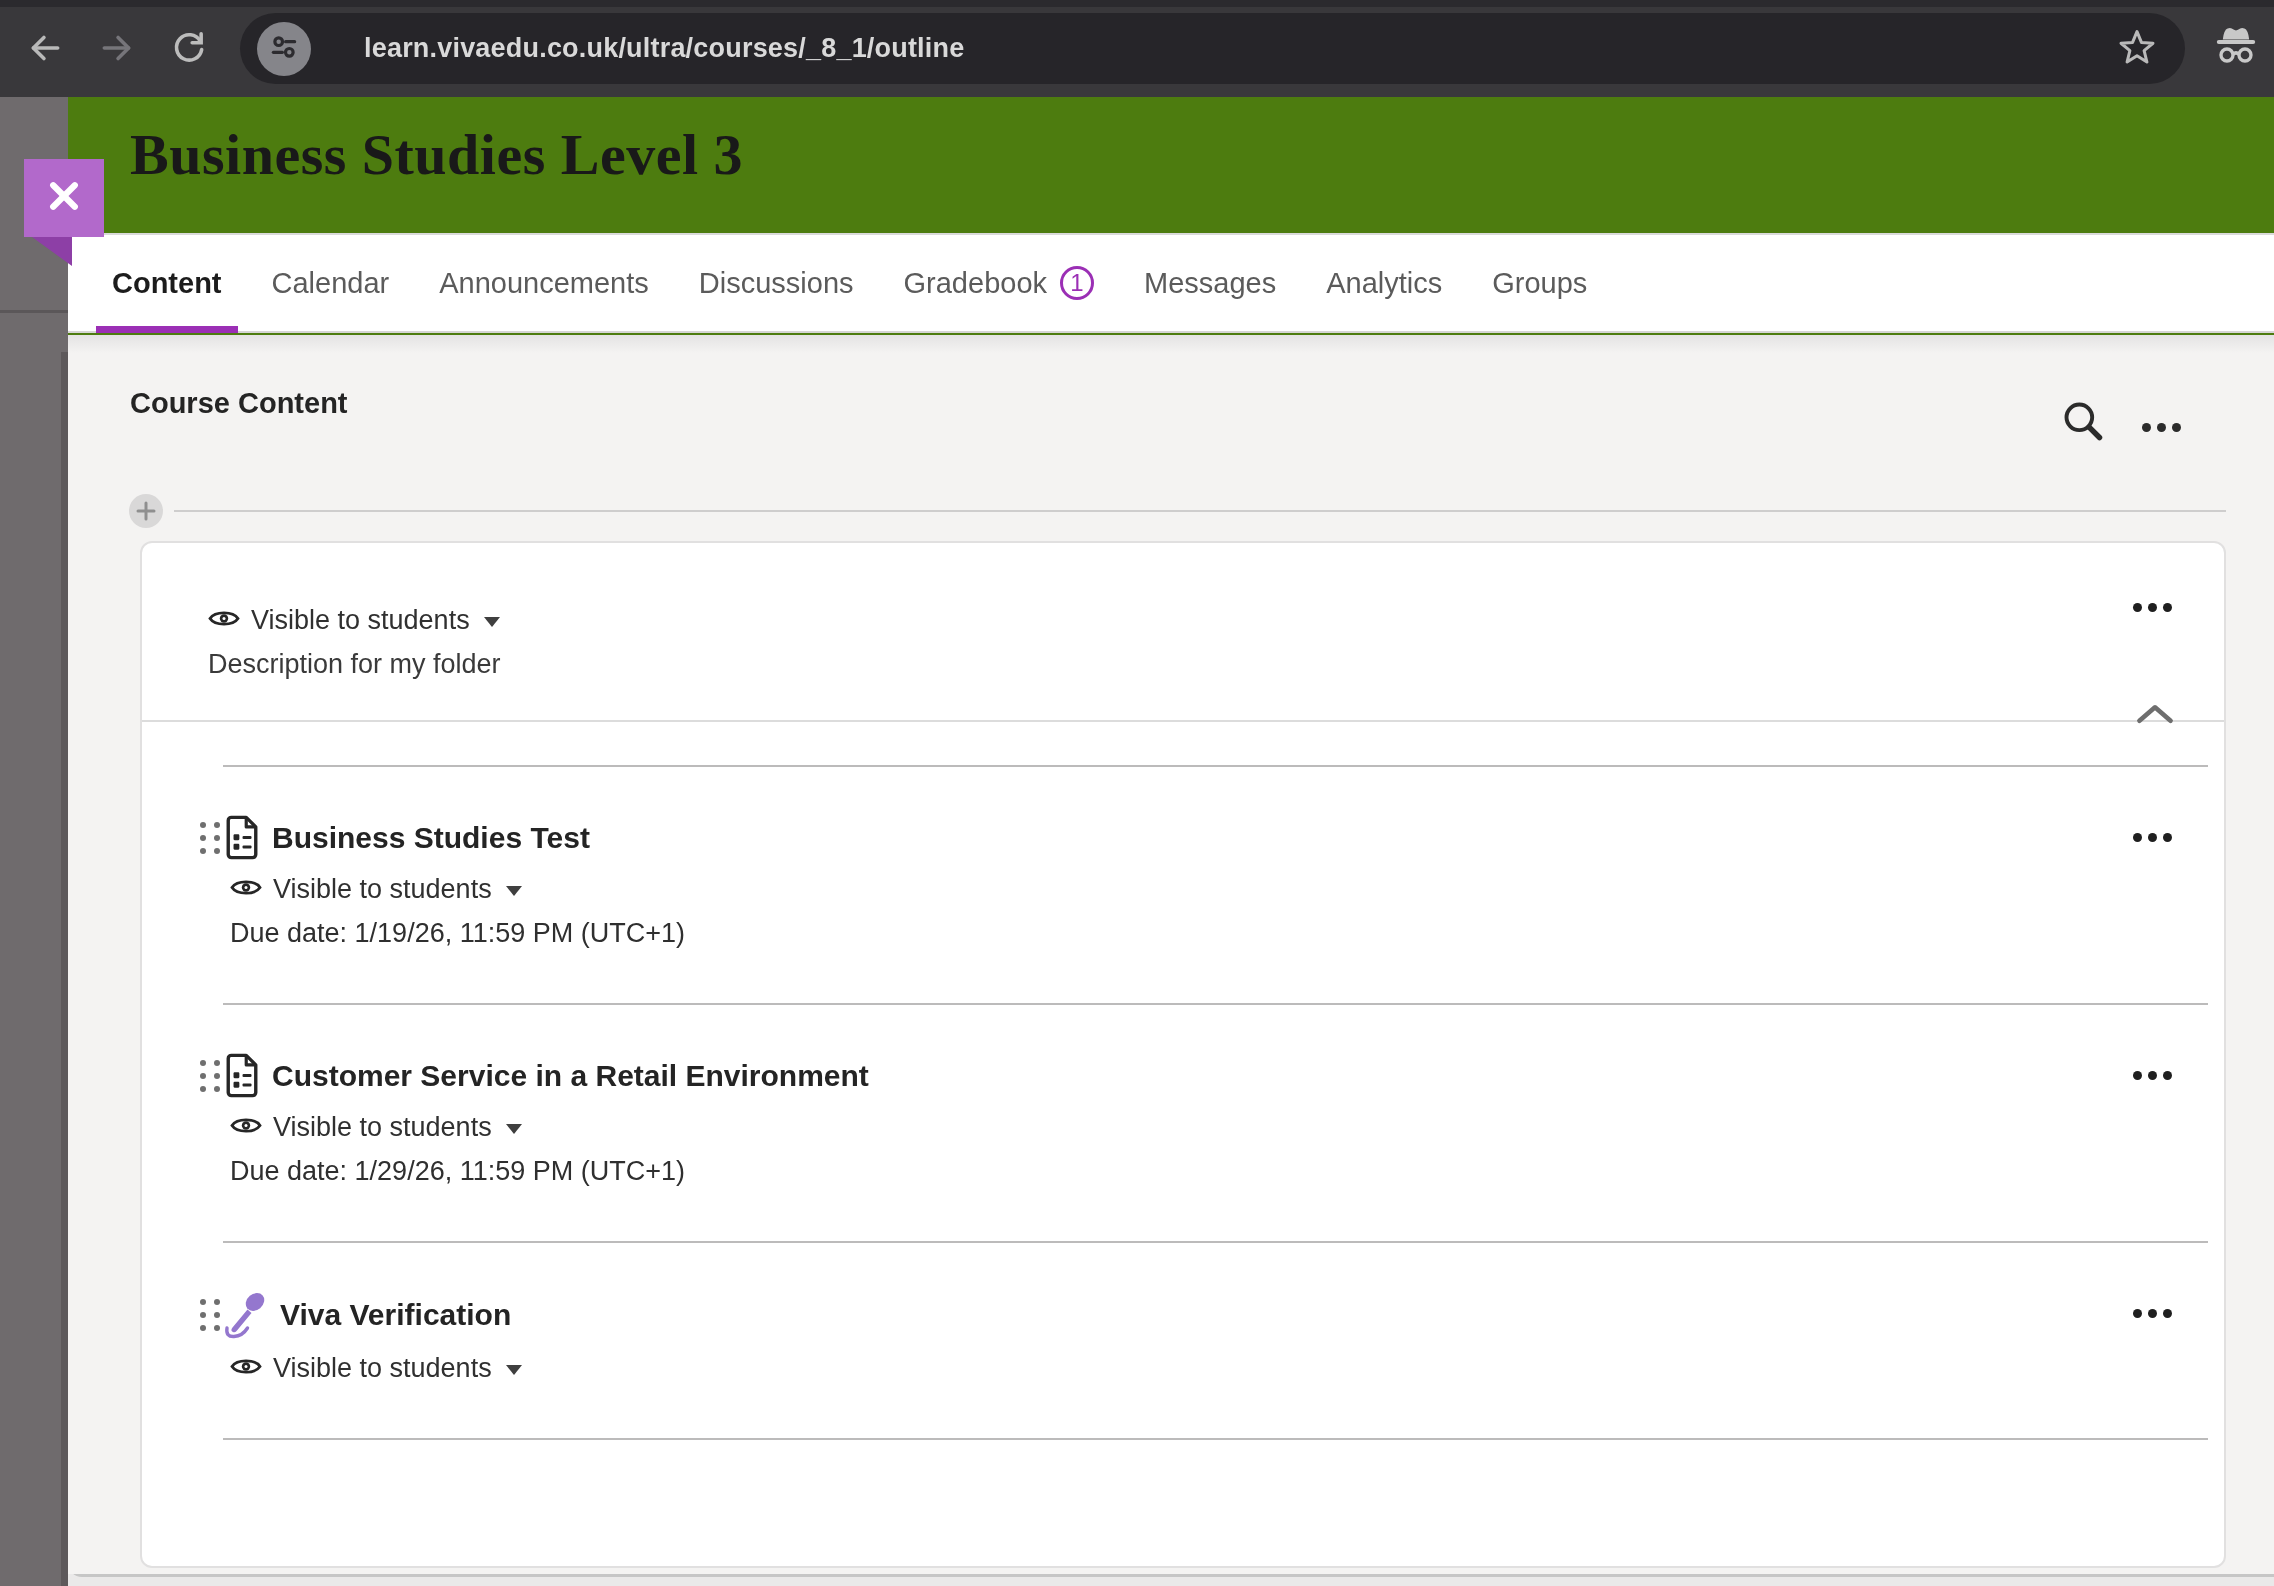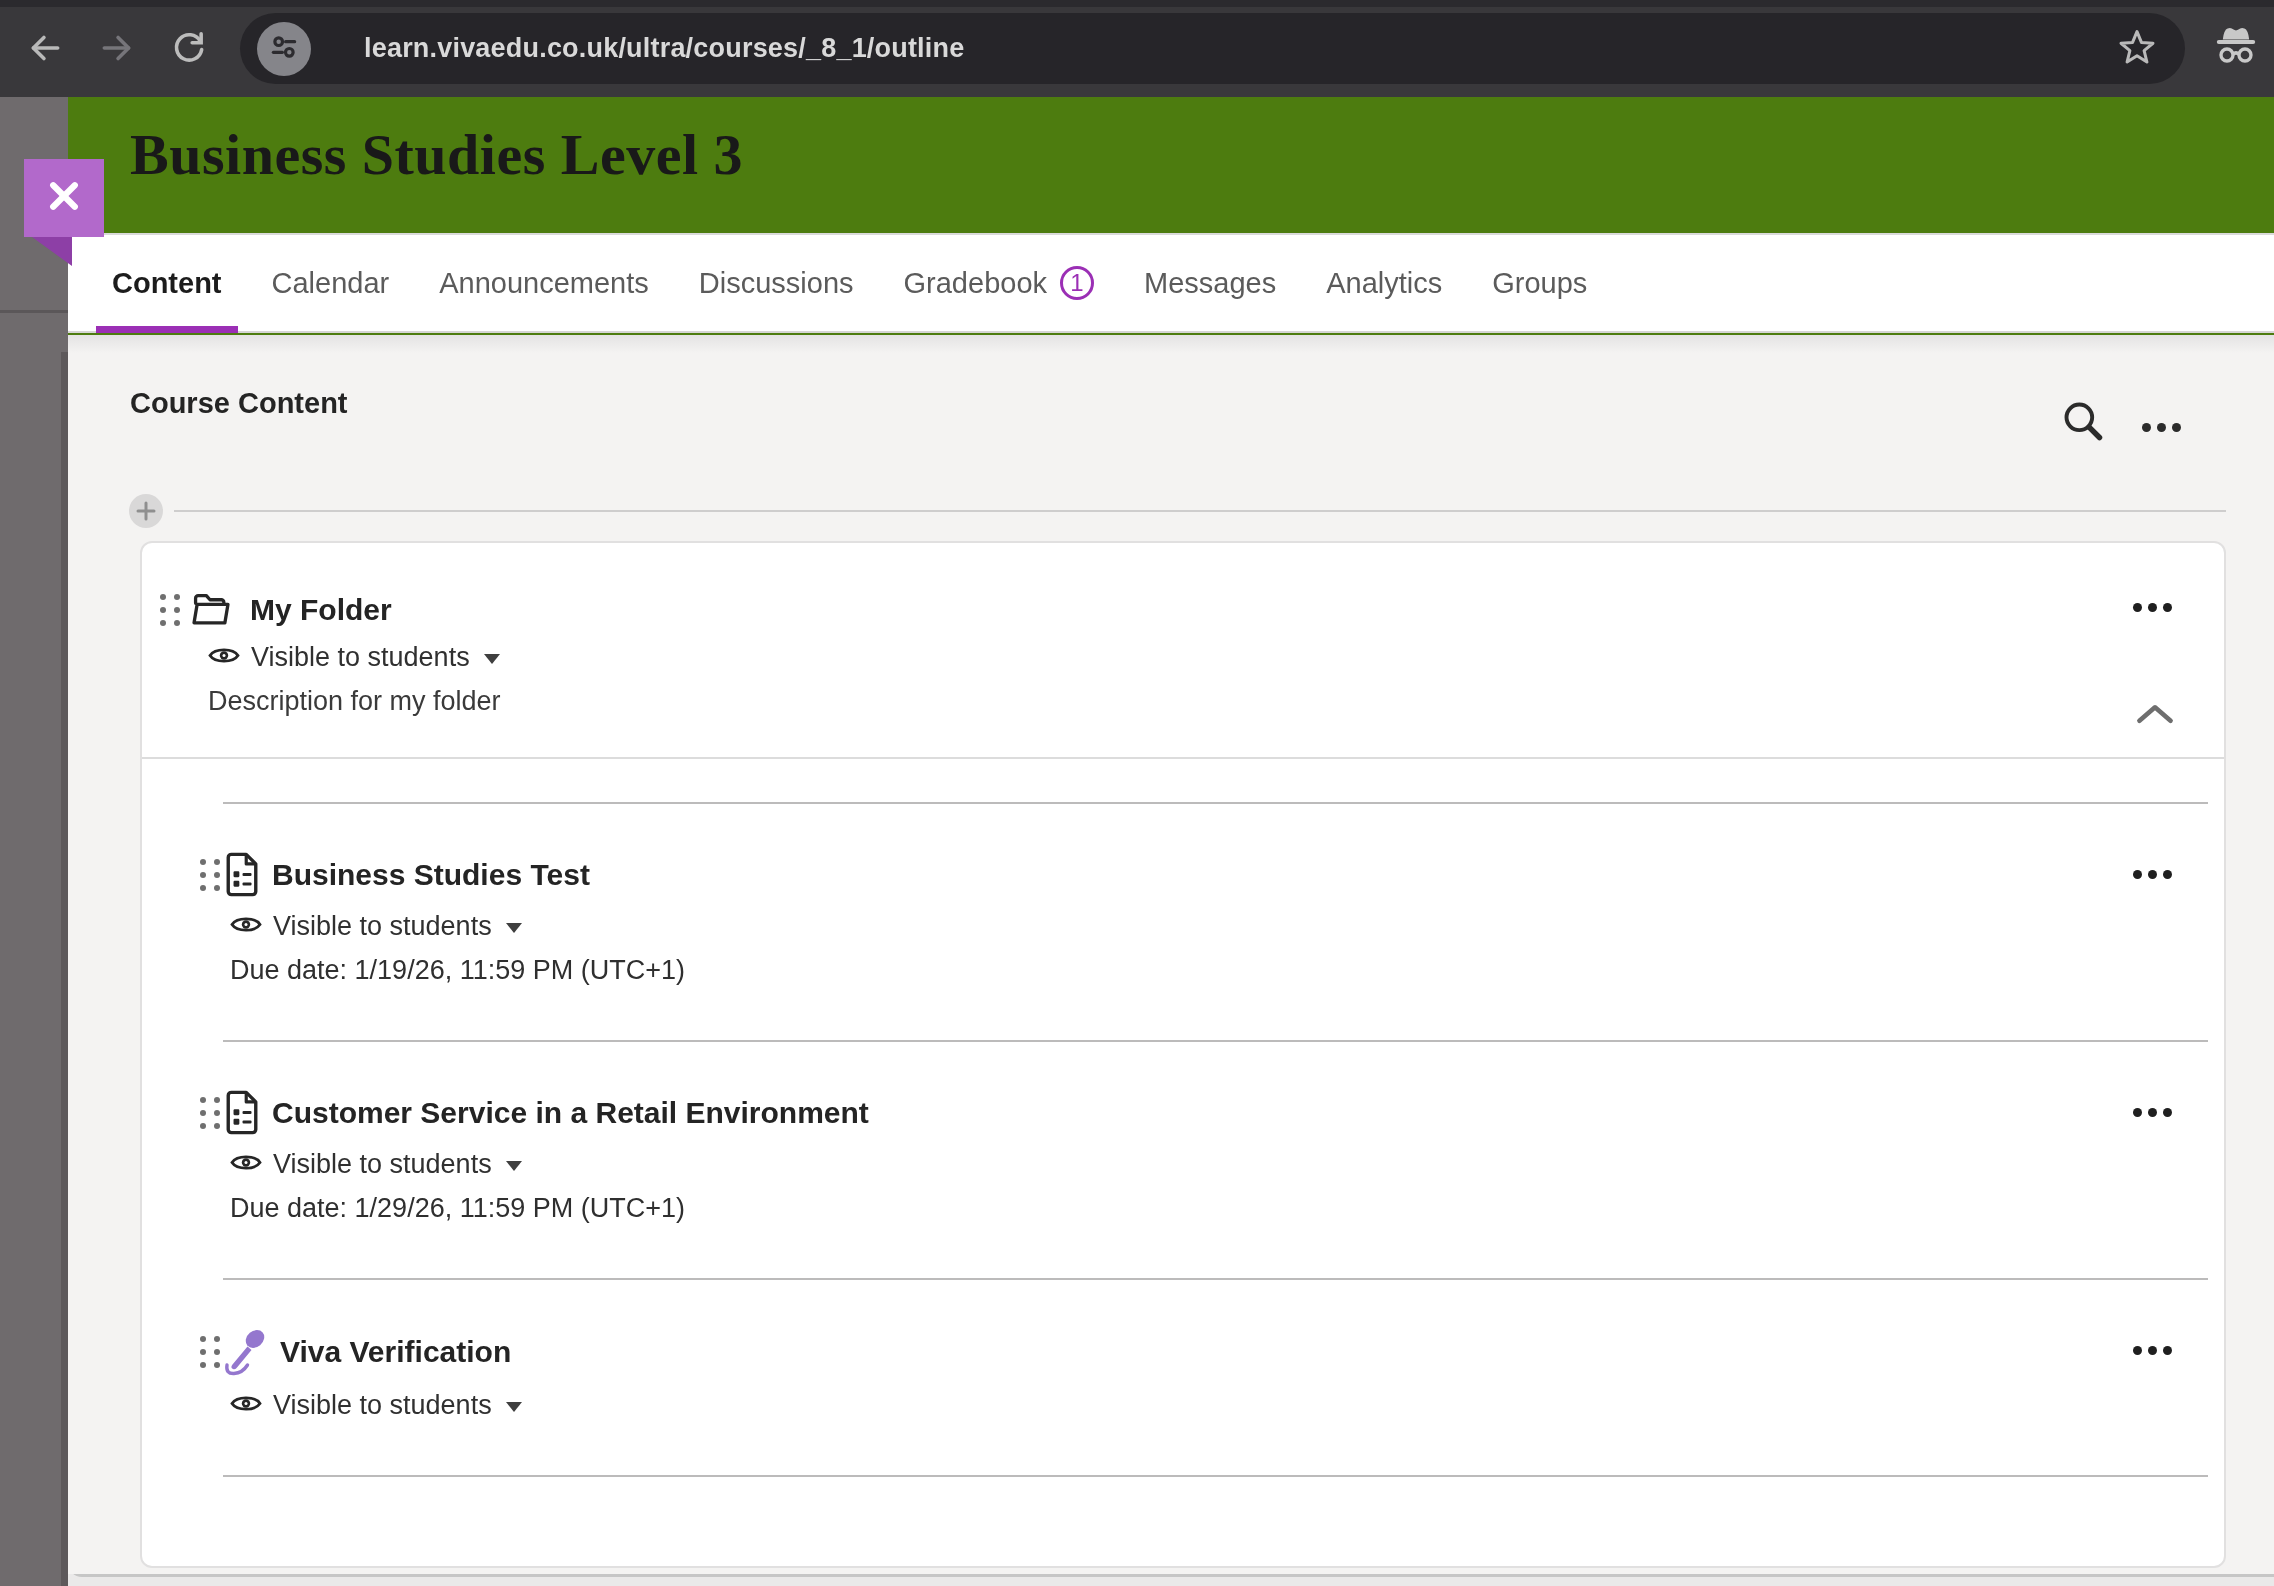--- a/index.html
+++ b/index.html
@@ -224,37 +224,20 @@
               <line x1="10" y1="18" x2="26" y2="18"></line>
           </g>
         </svg>
       </span>
       <span class="plus-line"></span>
     </div>
 
     <section class="card">
 
       <div class="card-header">
-        <div class="title-row">
-          <span class="drag-handle">
-              <i></i>
-              <i></i>
-              <i></i>
-              <i></i>
-              <i></i>
-              <i></i>
-            </span>
-          <span class="hicon">
-            <svg width="42" height="37" viewBox="0 0 40 36" fill="none" stroke="#262626" stroke-width="3.2" stroke-linejoin="round" stroke-linecap="round">
-              <path d="M5 12 V7 a2.5 2.5 0 0 1 2.5-2.5 H15.5 l3.5 4 H30 a2.5 2.5 0 0 1 2.5 2.5 V12"></path>
-              <path d="M3.5 31 L6.5 13 H36.5 L33.5 31 Z"></path>
-            </svg>
-          </span>
-          <span class="item-title hdr-title">My Folder</span>
-        </div>
         <div class="vis-row" style="margin-left:48px;">
           <span>
             <svg width="32" height="23" viewBox="0 0 32 22" fill="none" stroke="#262626" stroke-width="2.8">
               <path d="M2 11 C7 3.5 25 3.5 30 11 C25 18.5 7 18.5 2 11 Z"></path>
               <circle cx="16" cy="11" r="4.2" fill="#262626" stroke="none"></circle>
               <circle cx="16" cy="11" r="1.5" fill="#ffffff" stroke="none"></circle>
             </svg>
           </span>
           <span class="vis-text">Visible to students</span>
           <span class="caret"></span>

